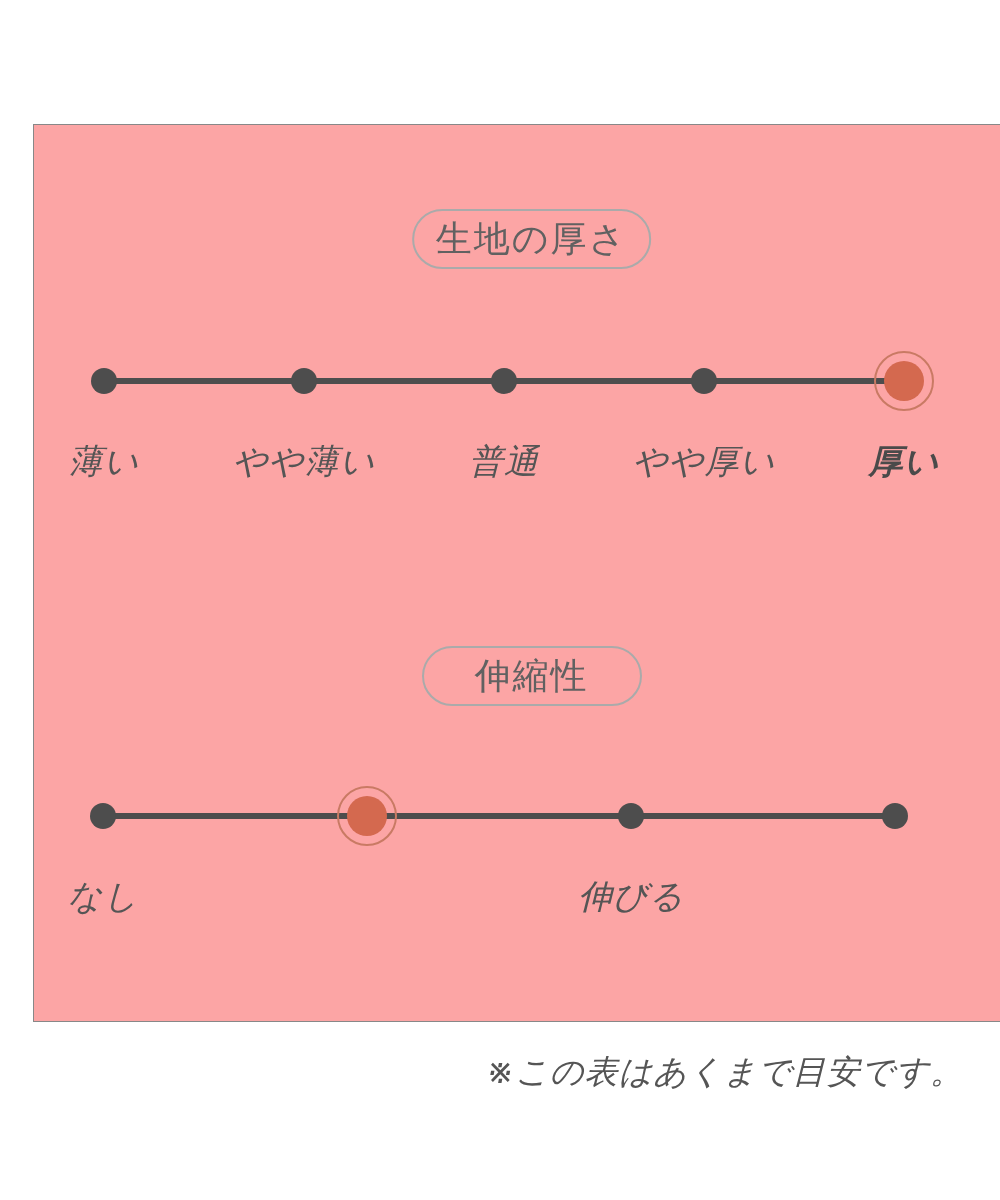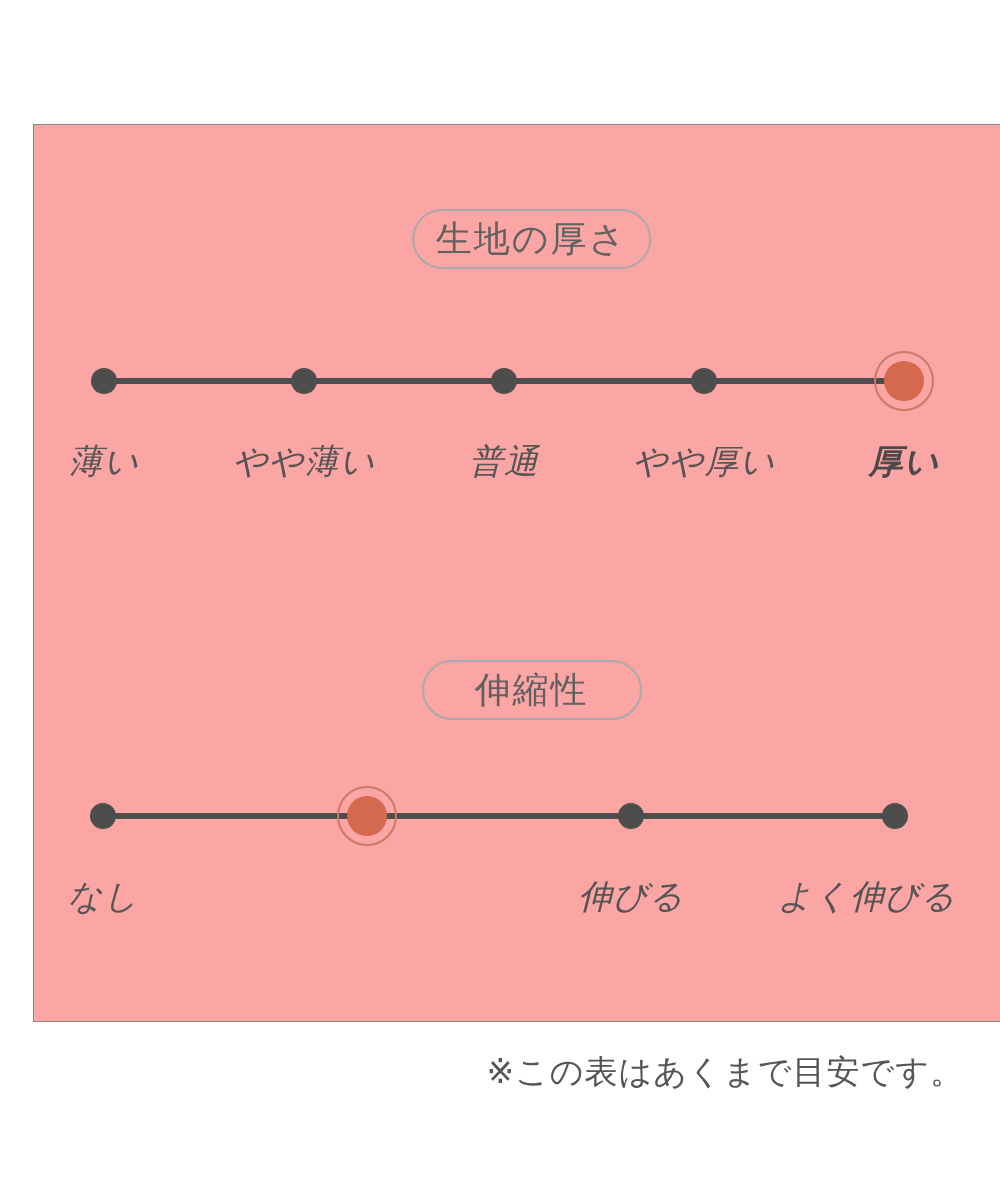--- a/index.html
+++ b/index.html
@@ -27,21 +27,21 @@
     display: flex;
     align-items: center;
     justify-content: center;
     font-size: 36px;
     letter-spacing: 2px;
     color: #616161;
     white-space: nowrap;
     padding: 0 22px;
   }
   .pill-1 { top: 84px; }
-  .pill-2 { top: 535px; }
+  .pill-2 { top: 521px; }
   .track {
     position: absolute;
     height: 26px;
   }
   .track-1 { top: 243px; left: 70px; width: 800px; }
   .track-2 { top: 678px; left: 69px; width: 792px; }
   .line {
     position: absolute;
     left: 0; right: 0;
     top: 50%;
@@ -90,20 +90,21 @@
     color: #4a4a4a;
     text-align: right;
   }
   .footnote {
     position: absolute;
     top: 1050px;
     right: 36px;
     font-size: 33px;
     letter-spacing: 1px;
     color: var(--text, #555555);
+    font-style: italic;
   }
 </style>
 </head>
 <body>
 
 <div class="panel">
 
   <section>
     <div class="pill pill-1">
       <span>生地の厚さ</span>
@@ -136,19 +137,18 @@
     <span class="dot" style="left: 0%;"></span>
         <span class="dot selected" style="left: 33.3333%;">
           <span class="ring"></span>
         </span>
         <span class="dot" style="left: 66.6667%;"></span>
         <span class="dot" style="left: 100%;"></span>
       </div>
     <div class="labels labels-2">
         <span class="lbl" style="left: 0%;">なし</span>
         <span class="lbl" style="left: 66.6667%;">伸びる</span>
-        <span class="lbl" style="left: 100%; margin-left: -28.0938px;">よく伸びる</span>
       </div>
   </section>
 
 </div>
 
 <div class="footnote">※この表はあくまで目安です。</div>
 
 </body></html>

